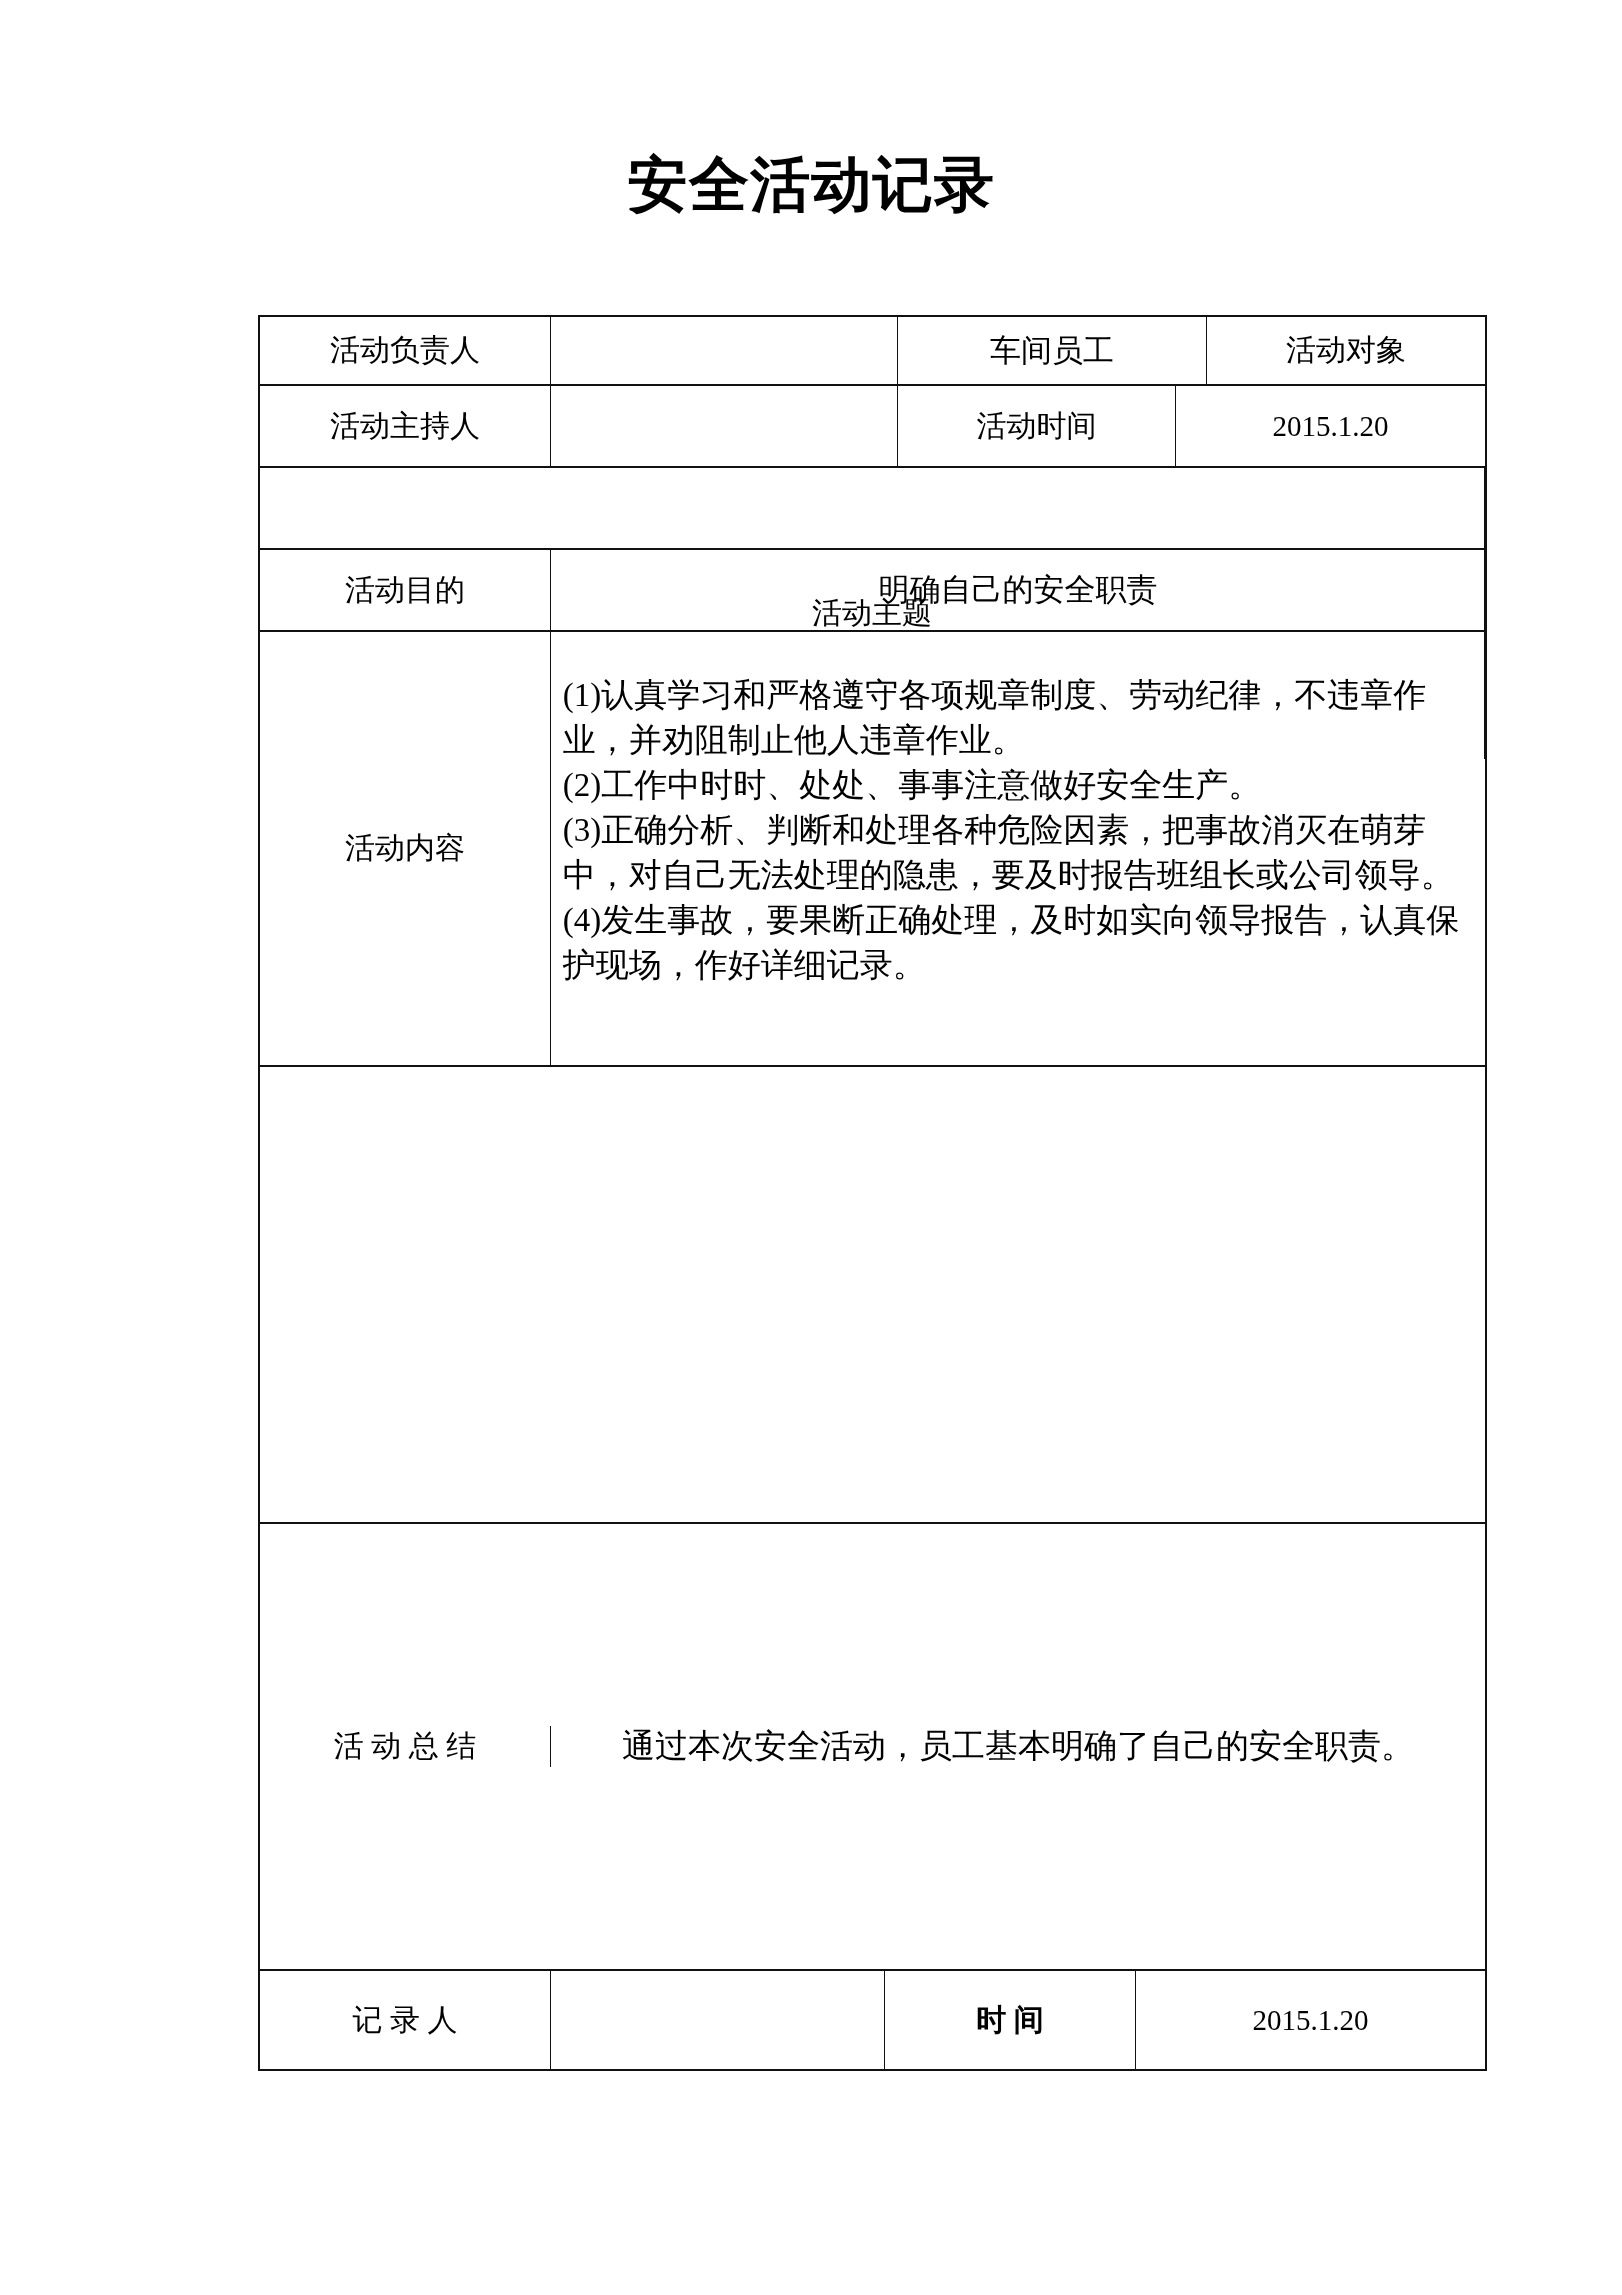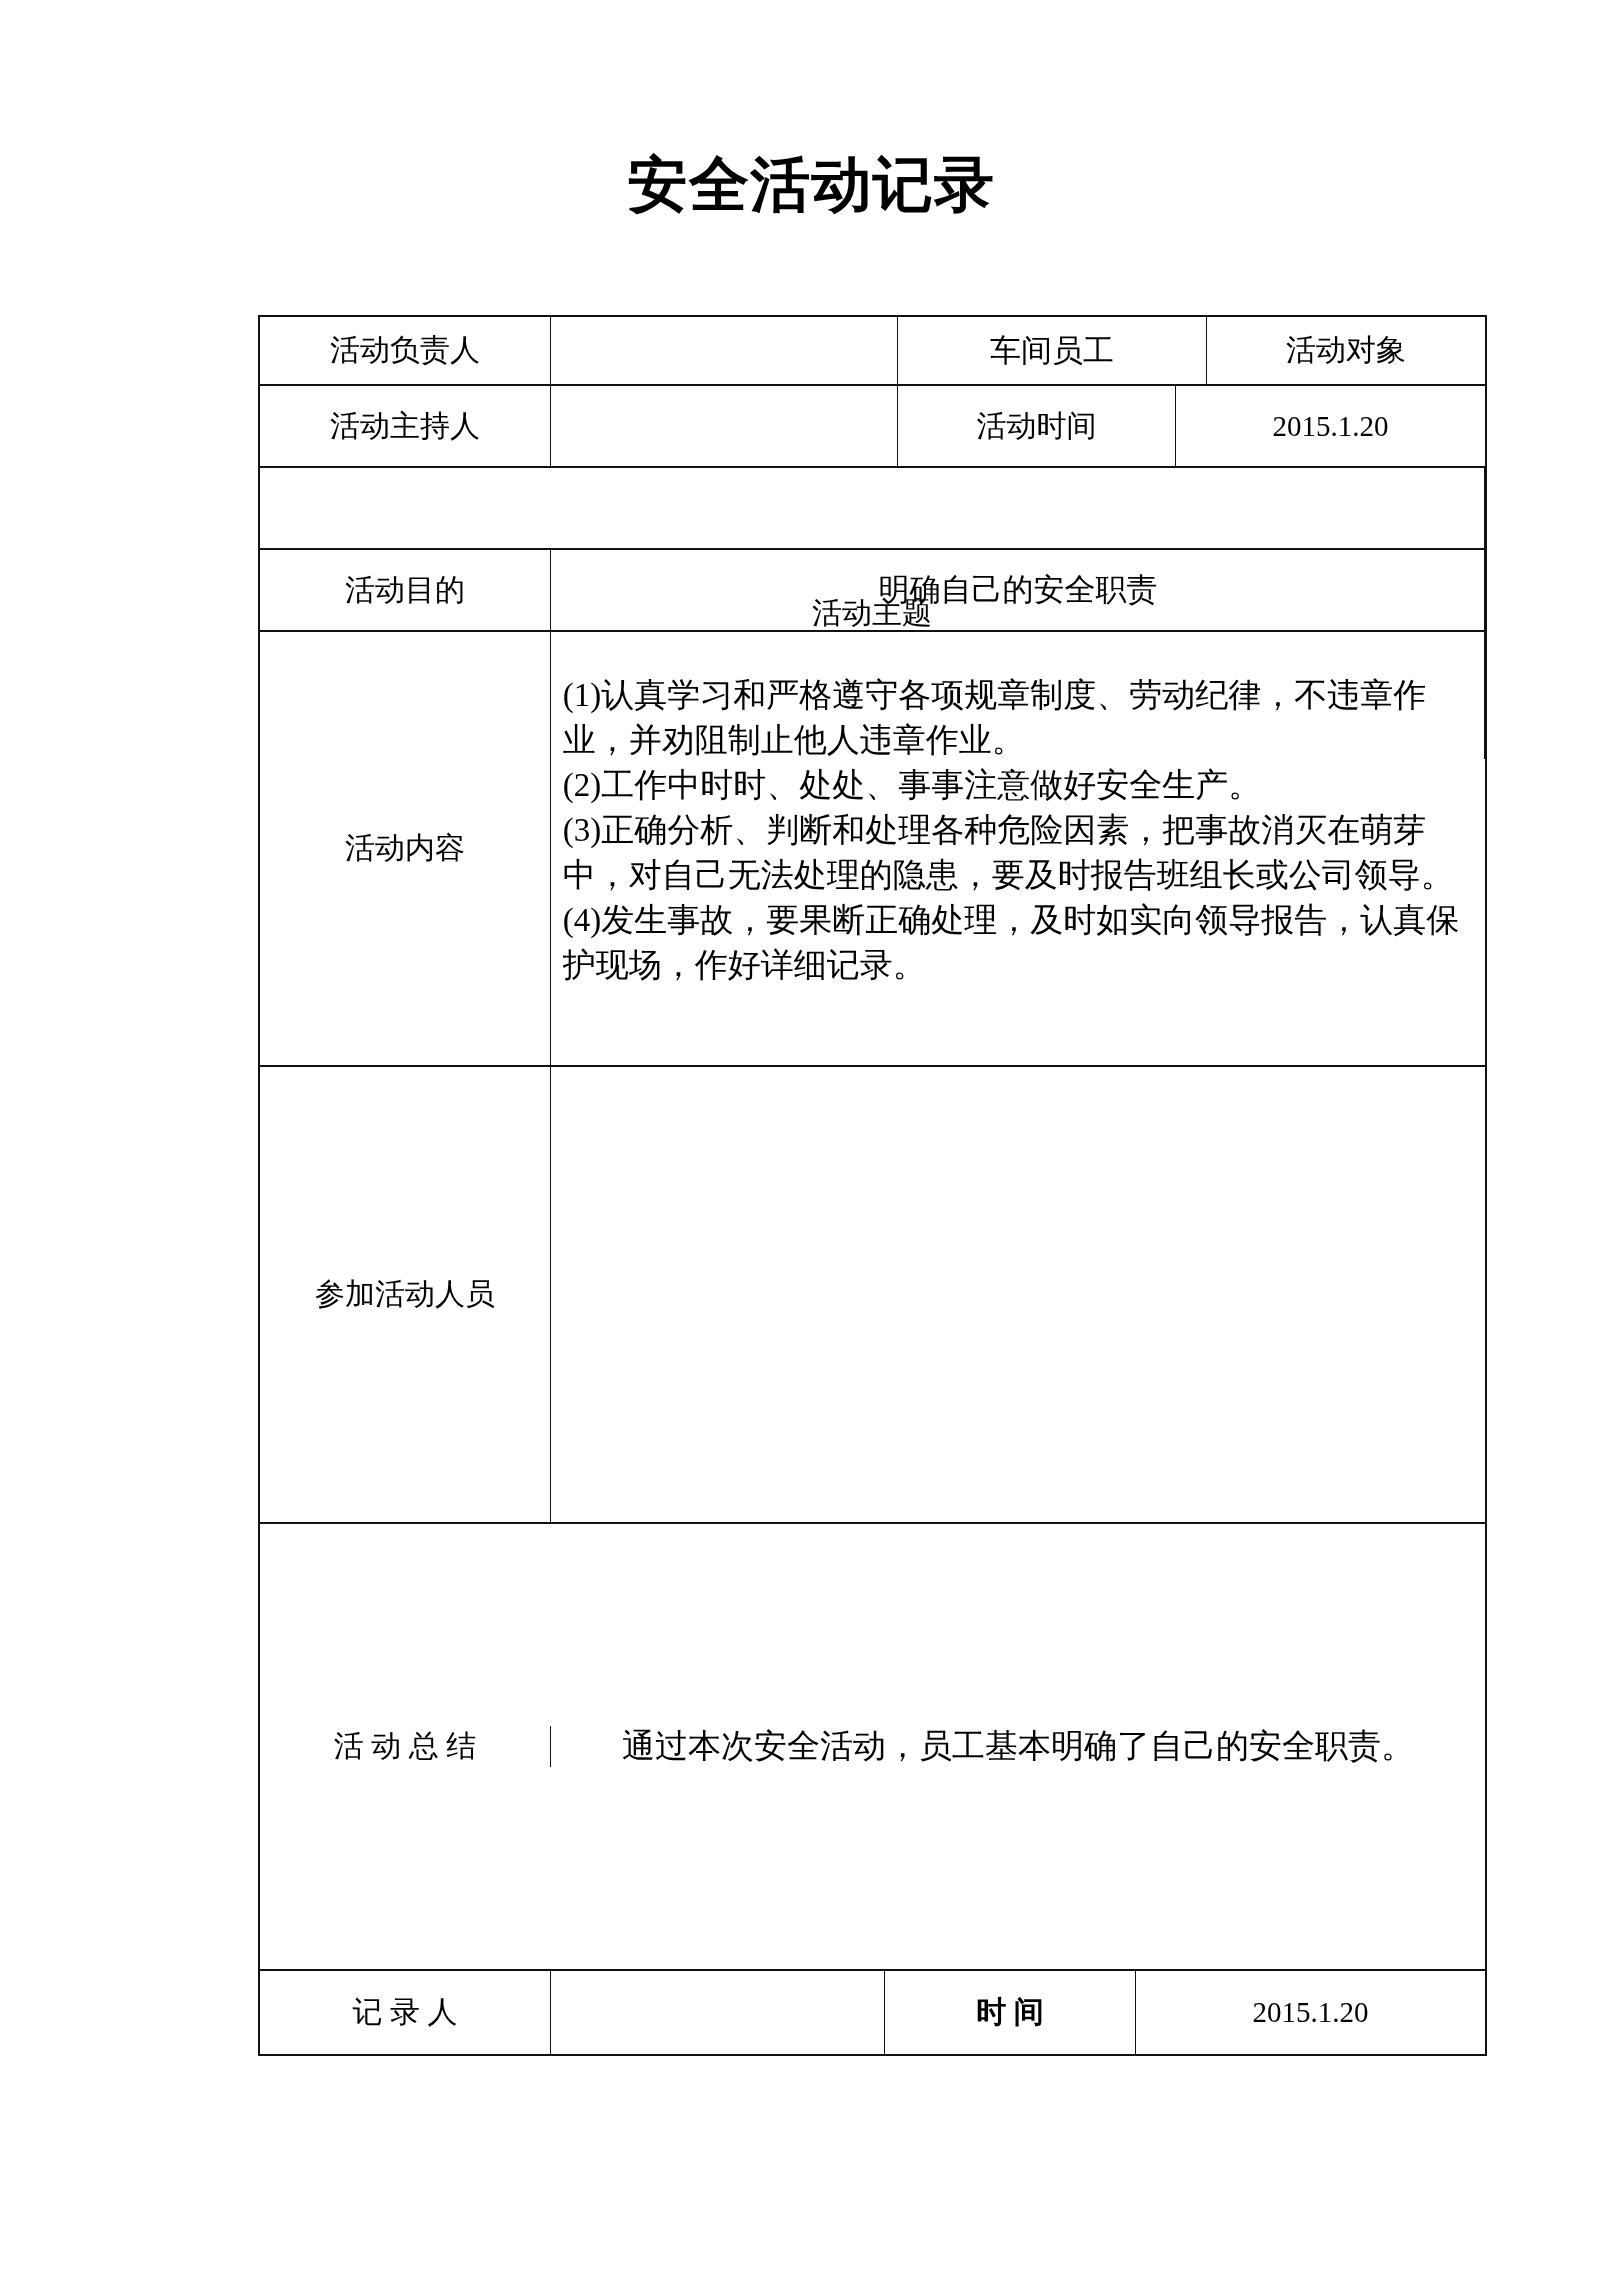--- a/index.html
+++ b/index.html
@@ -65,21 +65,21 @@
   .r8-label2   { flex: 0 0 251px; font-size: 30px; font-weight: bold; }
   .value-text  { font-size: 31px; }
   .date-text   { font-size: 29px; }
   .h-r1 { height: 69px; }
   .h-r2 { height: 82px; }
   .h-r3 { height: 82px; flex-direction: column; }
   .h-r4 { height: 82px; }
   .h-r5 { height: 435px; }
   .h-r6 { height: 457px; }
   .h-r7 { height: 447px; align-items: center; }
-  .h-r8 { height: 83px; }
+  .h-r8 { height: 98px; }
   .content-cell {
     align-items: flex-start;
     justify-content: flex-start;
     text-align: left;
     padding: 41px 26px 0 11.8px;
     font-size: 33px;
     line-height: 45px;
   }
   .content-cell .cline {
     white-space: nowrap;
@@ -130,21 +130,20 @@
           <div class="cline">(2)工作中时时、处处、事事注意做好安全生产。</div>
           <div class="cline">(3)正确分析、判断和处理各种危险因素，把事故消灭在萌芽</div>
           <div class="cline">中，对自己无法处理的隐患，要及时报告班组长或公司领导。</div>
           <div class="cline">(4)发生事故，要果断正确处理，及时如实向领导报告，认真保</div>
           <div class="cline">护现场，作好详细记录。</div>
         </div>
       </div>
     </div>
 
     <div class="trow h-r6">
-      <div class="tcell label-cell">参加活动人员</div>
       <div class="tcell grow-cell value-text"></div>
     </div>
 
     <div class="trow h-r7">
       <div class="tcell label-cell">活 动 总 结</div>
       <div class="tcell grow-cell summary-cell">通过本次安全活动，员工基本明确了自己的安全职责。</div>
     </div>
 
     <div class="trow h-r8">
       <div class="tcell label-cell">记 录 人</div>

